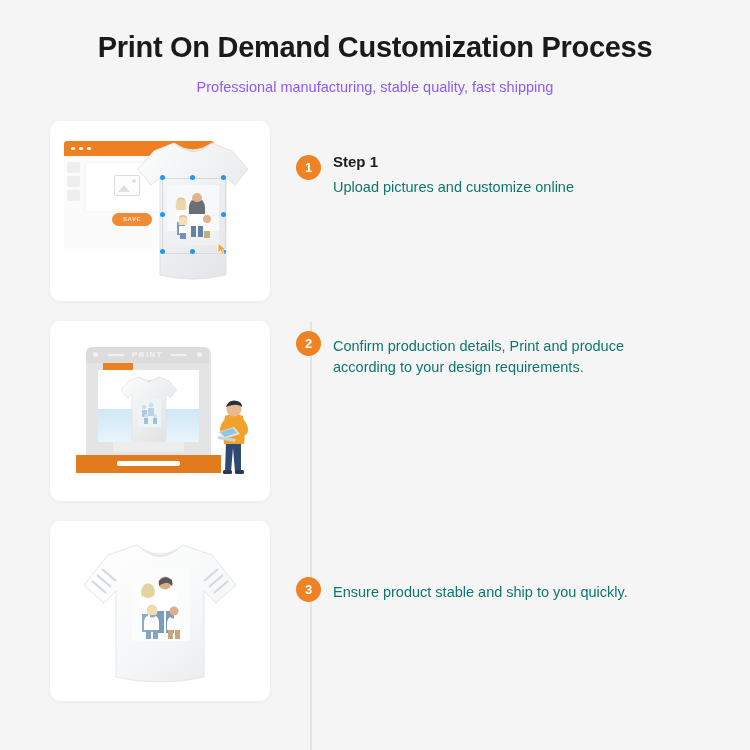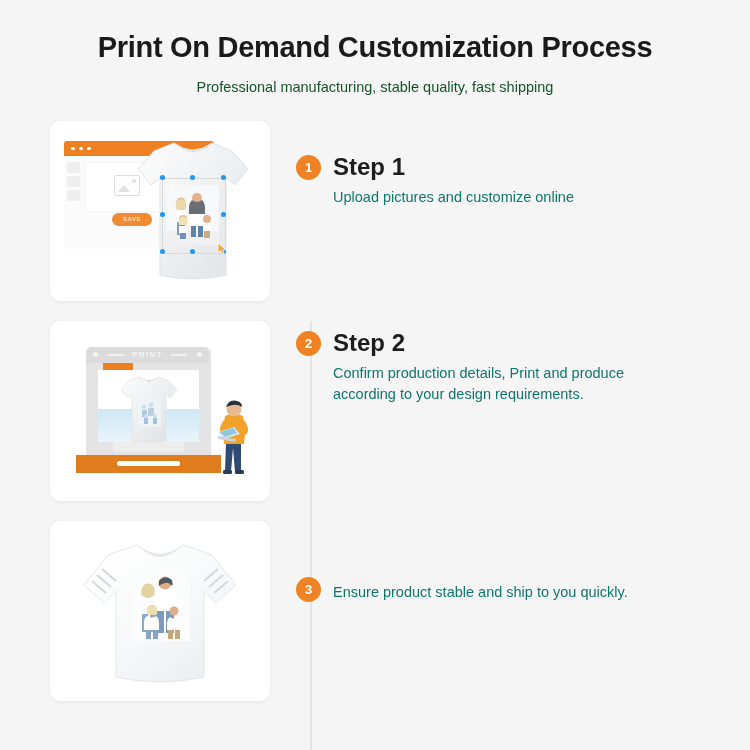--- a/index.html
+++ b/index.html
@@ -29,21 +29,21 @@
   .title {
     font-size: 29px;
     font-weight: bold;
     color: #1a1a1a;
     letter-spacing: -0.3px;
     margin: 0;
     line-height: 1.2;
   }
   .subtitle {
     font-size: 14.5px;
-    color: #14532d;
+    color: #8b5cf6;
     margin: 14px 0 0 0;
     font-weight: normal;
   }
 
   
   .steps {
     position: relative;
     margin-top: 26px;
   }
   .connector {
@@ -102,21 +102,21 @@
     font-weight: bold;
     display: flex;
     align-items: center;
     justify-content: center;
     line-height: 1;
   }
   .step-body {
     margin-left: 37px;
   }
   .step-title {
-    font-size: 24px;
+    font-size: 15px;
     font-weight: bold;
     color: #1c1c1c;
     line-height: 1.15;
     margin: 0;
   }
   .step-desc {
     font-size: 14.5px;
     color: #0f766e;
     line-height: 1.45;
     margin: 7px 0 0 0;
@@ -575,21 +575,20 @@
               <path d="M8 40 L26 43 L25 46 L8 43 Z" fill="#c9d3d9"></path>
             </svg>
           </div>
 
         </div>
       </div>
 
       <div class="step-text">
         <div class="badge">2</div>
         <div class="step-body">
-          <div class="step-title">Step 2</div>
           <div class="step-desc">Confirm production details, Print and produce
 according to your design requirements.</div>
         </div>
       </div>
     </div>
 
     <div class="step-row row3">
 
       <div class="card">
         <div class="illus">

